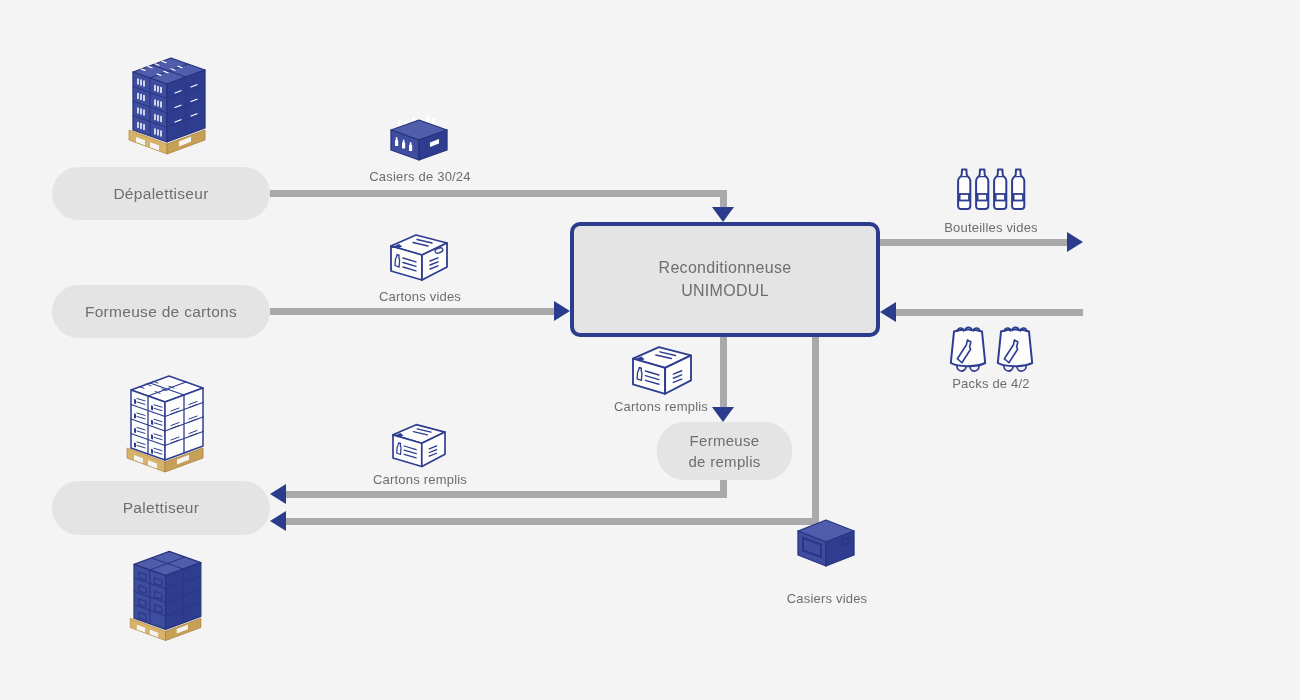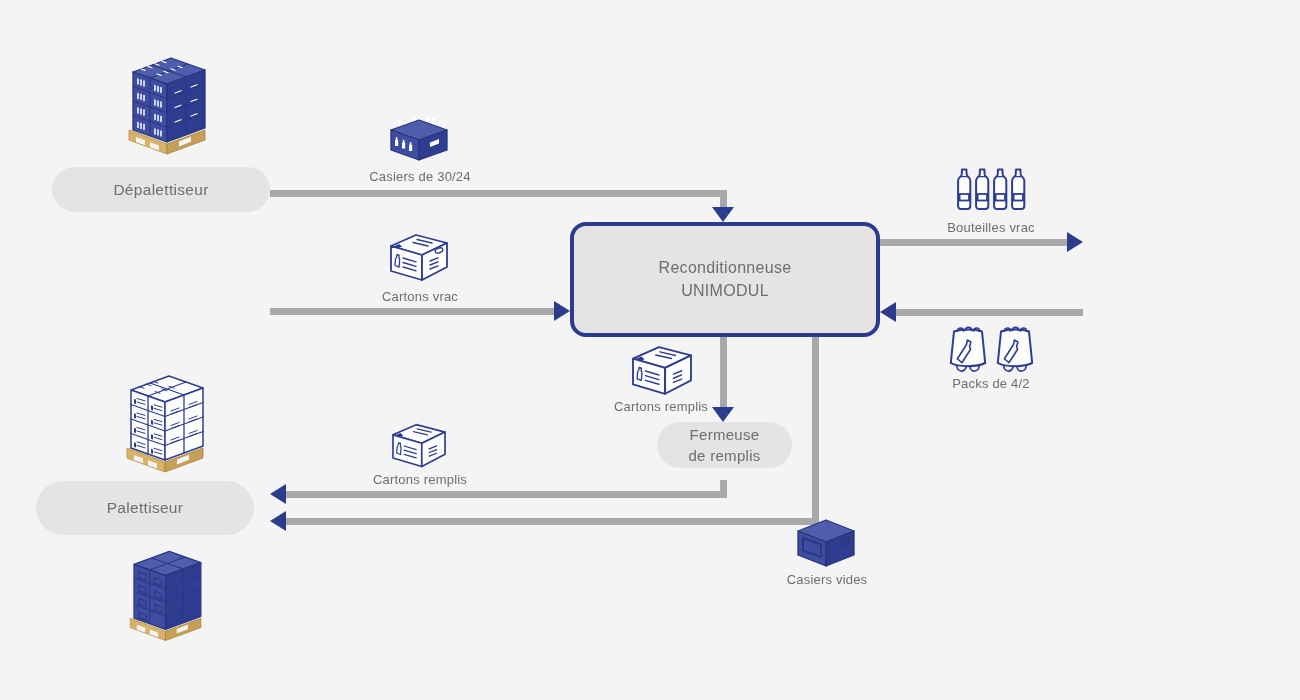--- a/index.html
+++ b/index.html
@@ -8,21 +8,21 @@
     --crate-top:#4f5dac; --crate-front:#3f4da0; --crate-side:#2e3d90;
     --wood:#d9b26a; --wood-dark:#c7a057;
   }
   html,body{margin:0;padding:0}
   .canvas{position:relative;width:1300px;height:700px;background:var(--background);
     font-family:"Liberation Sans",sans-serif;overflow:hidden}
   .node{position:absolute;background:var(--node-fill);border-radius:27px;display:flex;
     flex-direction:column;align-items:center;justify-content:center;color:var(--node-text);
     font-size:15.5px;font-weight:500;letter-spacing:.3px;text-align:center;line-height:1.4;
     box-sizing:border-box}
-  .node.navy{border:4px solid var(--arrow-navy);border-radius:16px;font-size:16px}
+  .node.navy{border:4px solid var(--arrow-navy);border-radius:10px;font-size:16px}
   .hline,.vline{position:absolute;background:var(--line)}
   .hline{height:7px}.vline{width:7px}
   .arrow{position:absolute;width:0;height:0}
   .arrow.left{border-top:10px solid transparent;border-bottom:10px solid transparent;border-right:16px solid var(--arrow-navy)}
   .arrow.right{border-top:10px solid transparent;border-bottom:10px solid transparent;border-left:16px solid var(--arrow-navy)}
   .arrow.down{border-left:11px solid transparent;border-right:11px solid transparent;border-top:15px solid var(--arrow-navy)}
   .flow-label{position:absolute;font-size:13px;color:var(--node-text);text-align:center;letter-spacing:.2px;width:180px}
   .icon-wrap{position:absolute}
   
   .ol{fill:#fdfdfe;stroke:var(--icon-navy);stroke-width:1.8;stroke-linejoin:round}
@@ -62,47 +62,50 @@
   <div class="arrow down" style="left:712px;top:407px"></div>
 
   <div class="vline" style="left:720px;top:480px;height:18px"></div>
   <div class="hline" style="left:286px;top:491px;width:441px"></div>
   <div class="arrow left" style="left:270px;top:484px"></div>
 
   <div class="vline" style="left:812px;top:337px;height:188px"></div>
   <div class="hline" style="left:286px;top:518px;width:533px"></div>
   <div class="arrow left" style="left:270px;top:511px"></div>
 
-  <div class="node" style="left:52px;top:167px;width:218px;height:45px">
+  <div class="node" style="left:52px;top:167px;width:218px;height:53px">
     <span>Dépalettiseur</span>
   </div>
 
+  <div class="node" style="left:52px;top:285px;width:218px;height:53px">
+    <span>Formeuse de cartons</span>
+  </div>
 
   <div class="node navy" style="left:570px;top:222px;width:310px;height:115px">
     <span>Reconditionneuse</span>
     <span>UNIMODUL</span>
   </div>
 
 
-  <div class="node" style="left:657px;top:422px;width:135px;height:46px;font-size:15px">
+  <div class="node" style="left:657px;top:422px;width:135px;height:58px;font-size:15px">
     <span>Fermeuse</span>
     <span>de remplis</span>
   </div>
 
-  <div class="node" style="left:36px;top:481px;width:218px;height:54px">
+  <div class="node" style="left:52px;top:481px;width:218px;height:54px">
     <span>Palettiseur</span>
   </div>
 
   <div class="flow-label" style="left:330px;top:169px">Casiers de 30/24</div>
-  <div class="flow-label" style="left:330px;top:289px">Cartons vrac</div>
-  <div class="flow-label" style="left:901px;top:220px">Bouteilles vrac</div>
+  <div class="flow-label" style="left:330px;top:289px">Cartons vides</div>
+  <div class="flow-label" style="left:901px;top:220px">Bouteilles vides</div>
   <div class="flow-label" style="left:901px;top:376px">Packs de 4/2</div>
   <div class="flow-label" style="left:571px;top:399px">Cartons remplis</div>
   <div class="flow-label" style="left:330px;top:472px">Cartons remplis</div>
-  <div class="flow-label" style="left:737px;top:572px">Casiers vides</div>
+  <div class="flow-label" style="left:737px;top:591px">Casiers vides</div>
 
   <div class="icon-wrap" style="left:386px;top:112px;width:66px;height:52px">
     <svg viewBox="0 0 66 52" width="66" height="52">
       <g class="wb" stroke="var(--icon-navy)" stroke-width="1">
         <path d="M12,14 v-5 a1.6,1.6 0 0 1 3.2,0 v5 z"></path>
           <path d="M18,16 v-5 a1.6,1.6 0 0 1 3.2,0 v5 z"></path>
         <path d="M24,18 v-5 a1.6,1.6 0 0 1 3.2,0 v5 z"></path>
           <path d="M30,20 v-5 a1.6,1.6 0 0 1 3.2,0 v5 z"></path>
         <path d="M26,12 v-5 a1.6,1.6 0 0 1 3.2,0 v5 z"></path>
           <path d="M32,14 v-5 a1.6,1.6 0 0 1 3.2,0 v5 z"></path>

